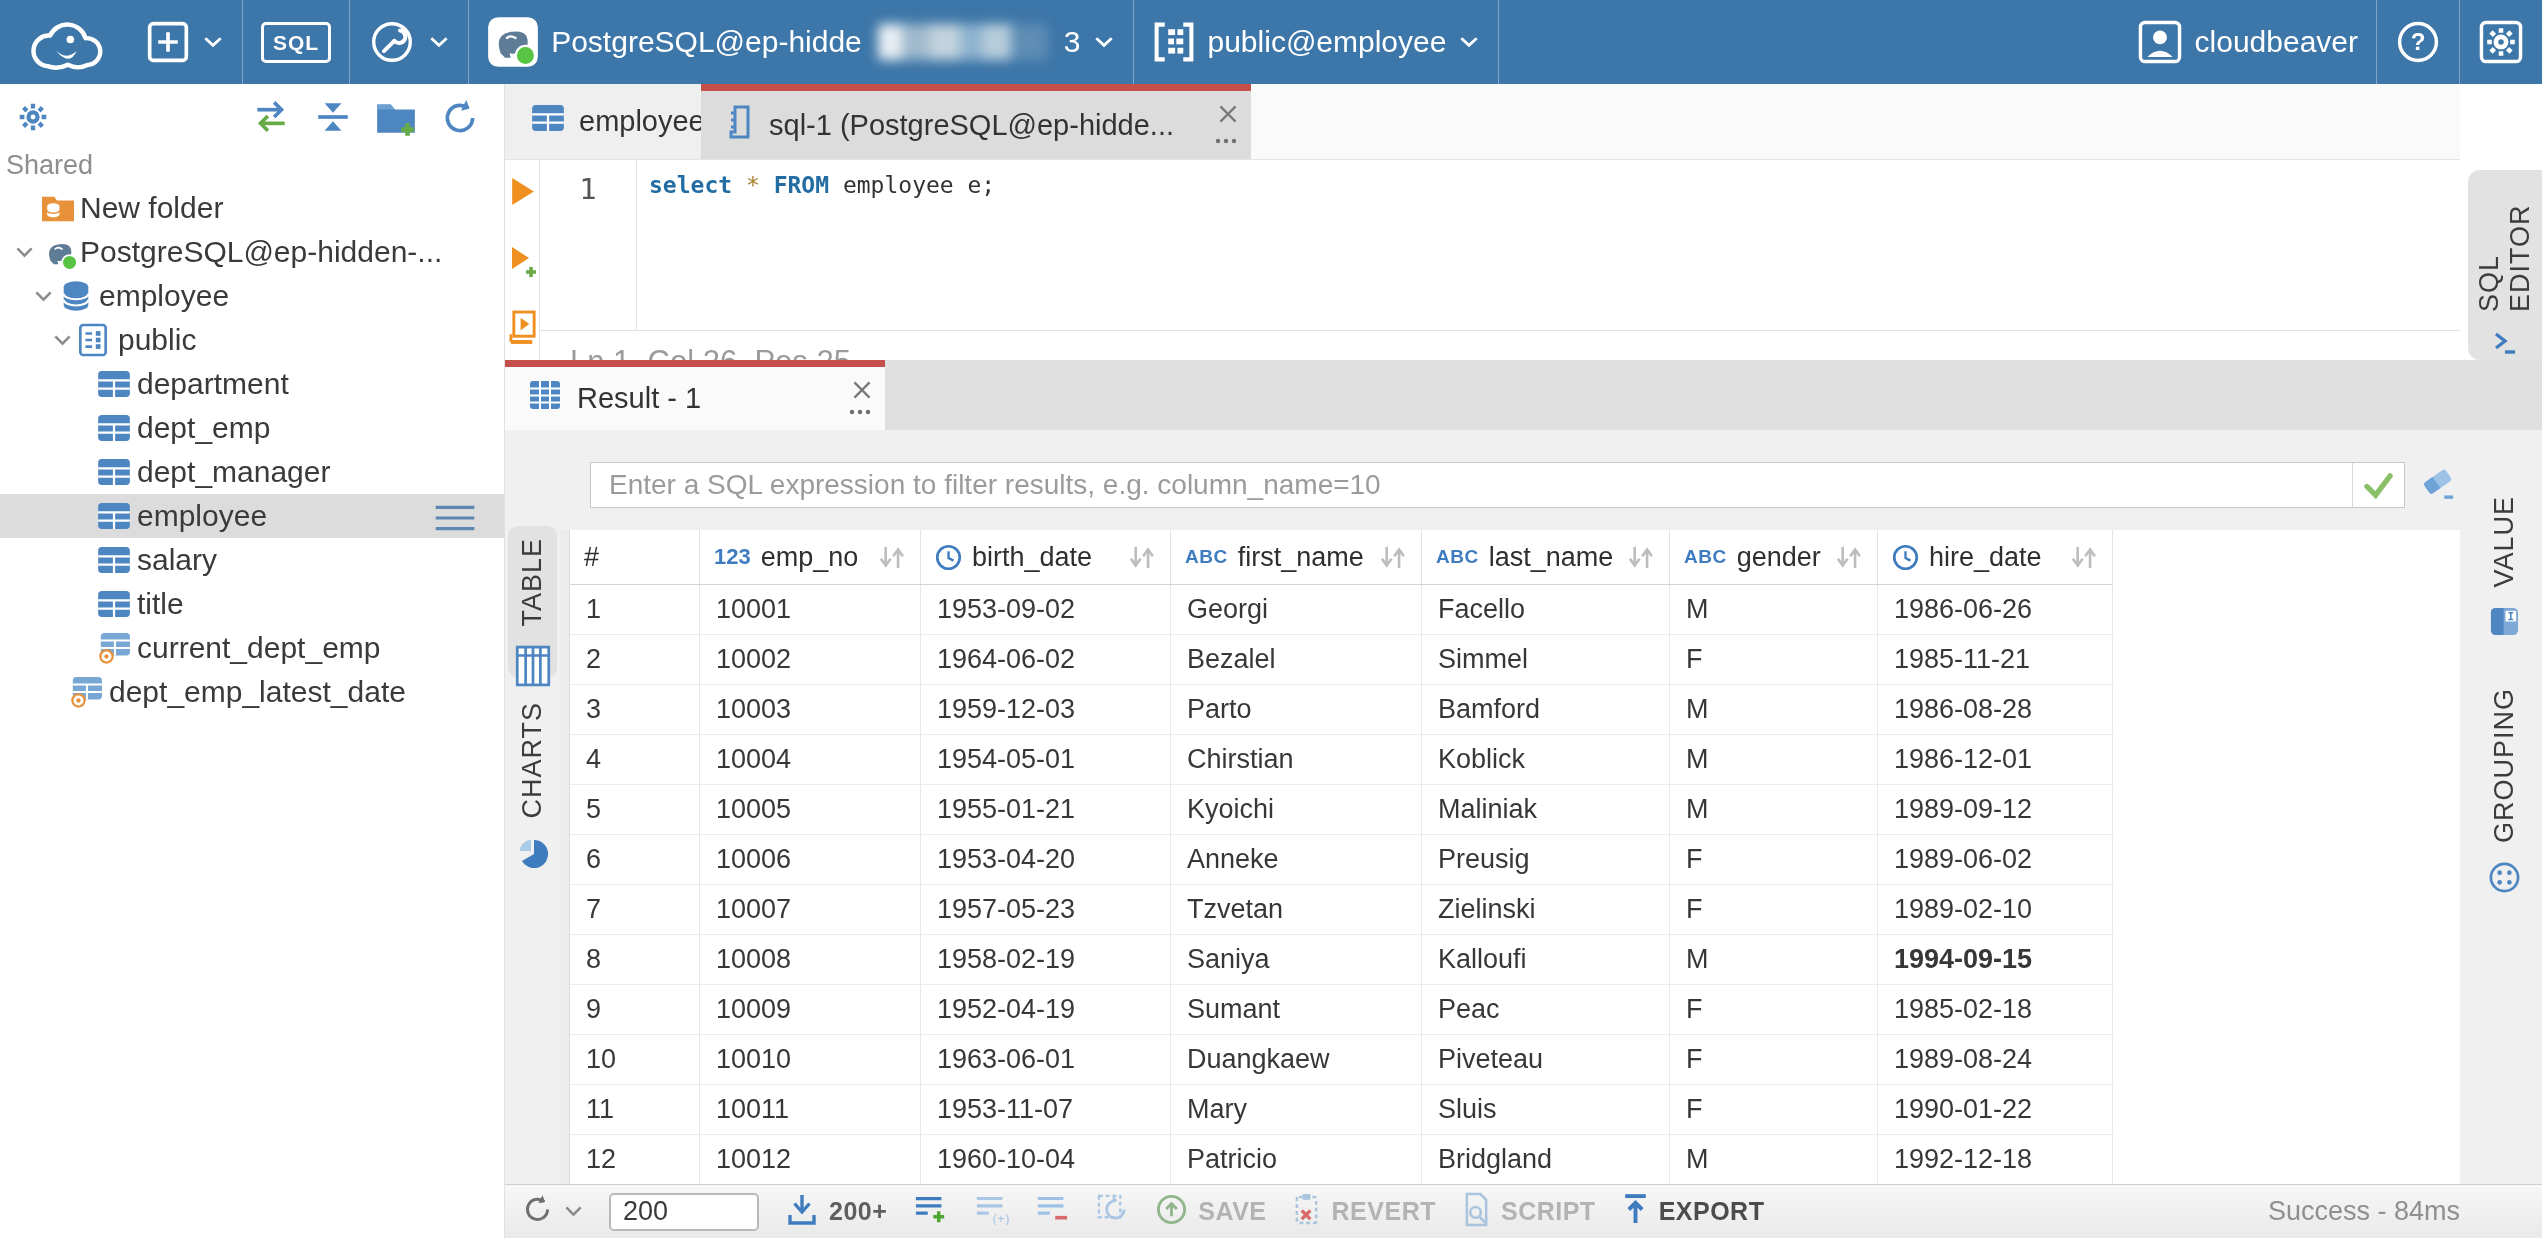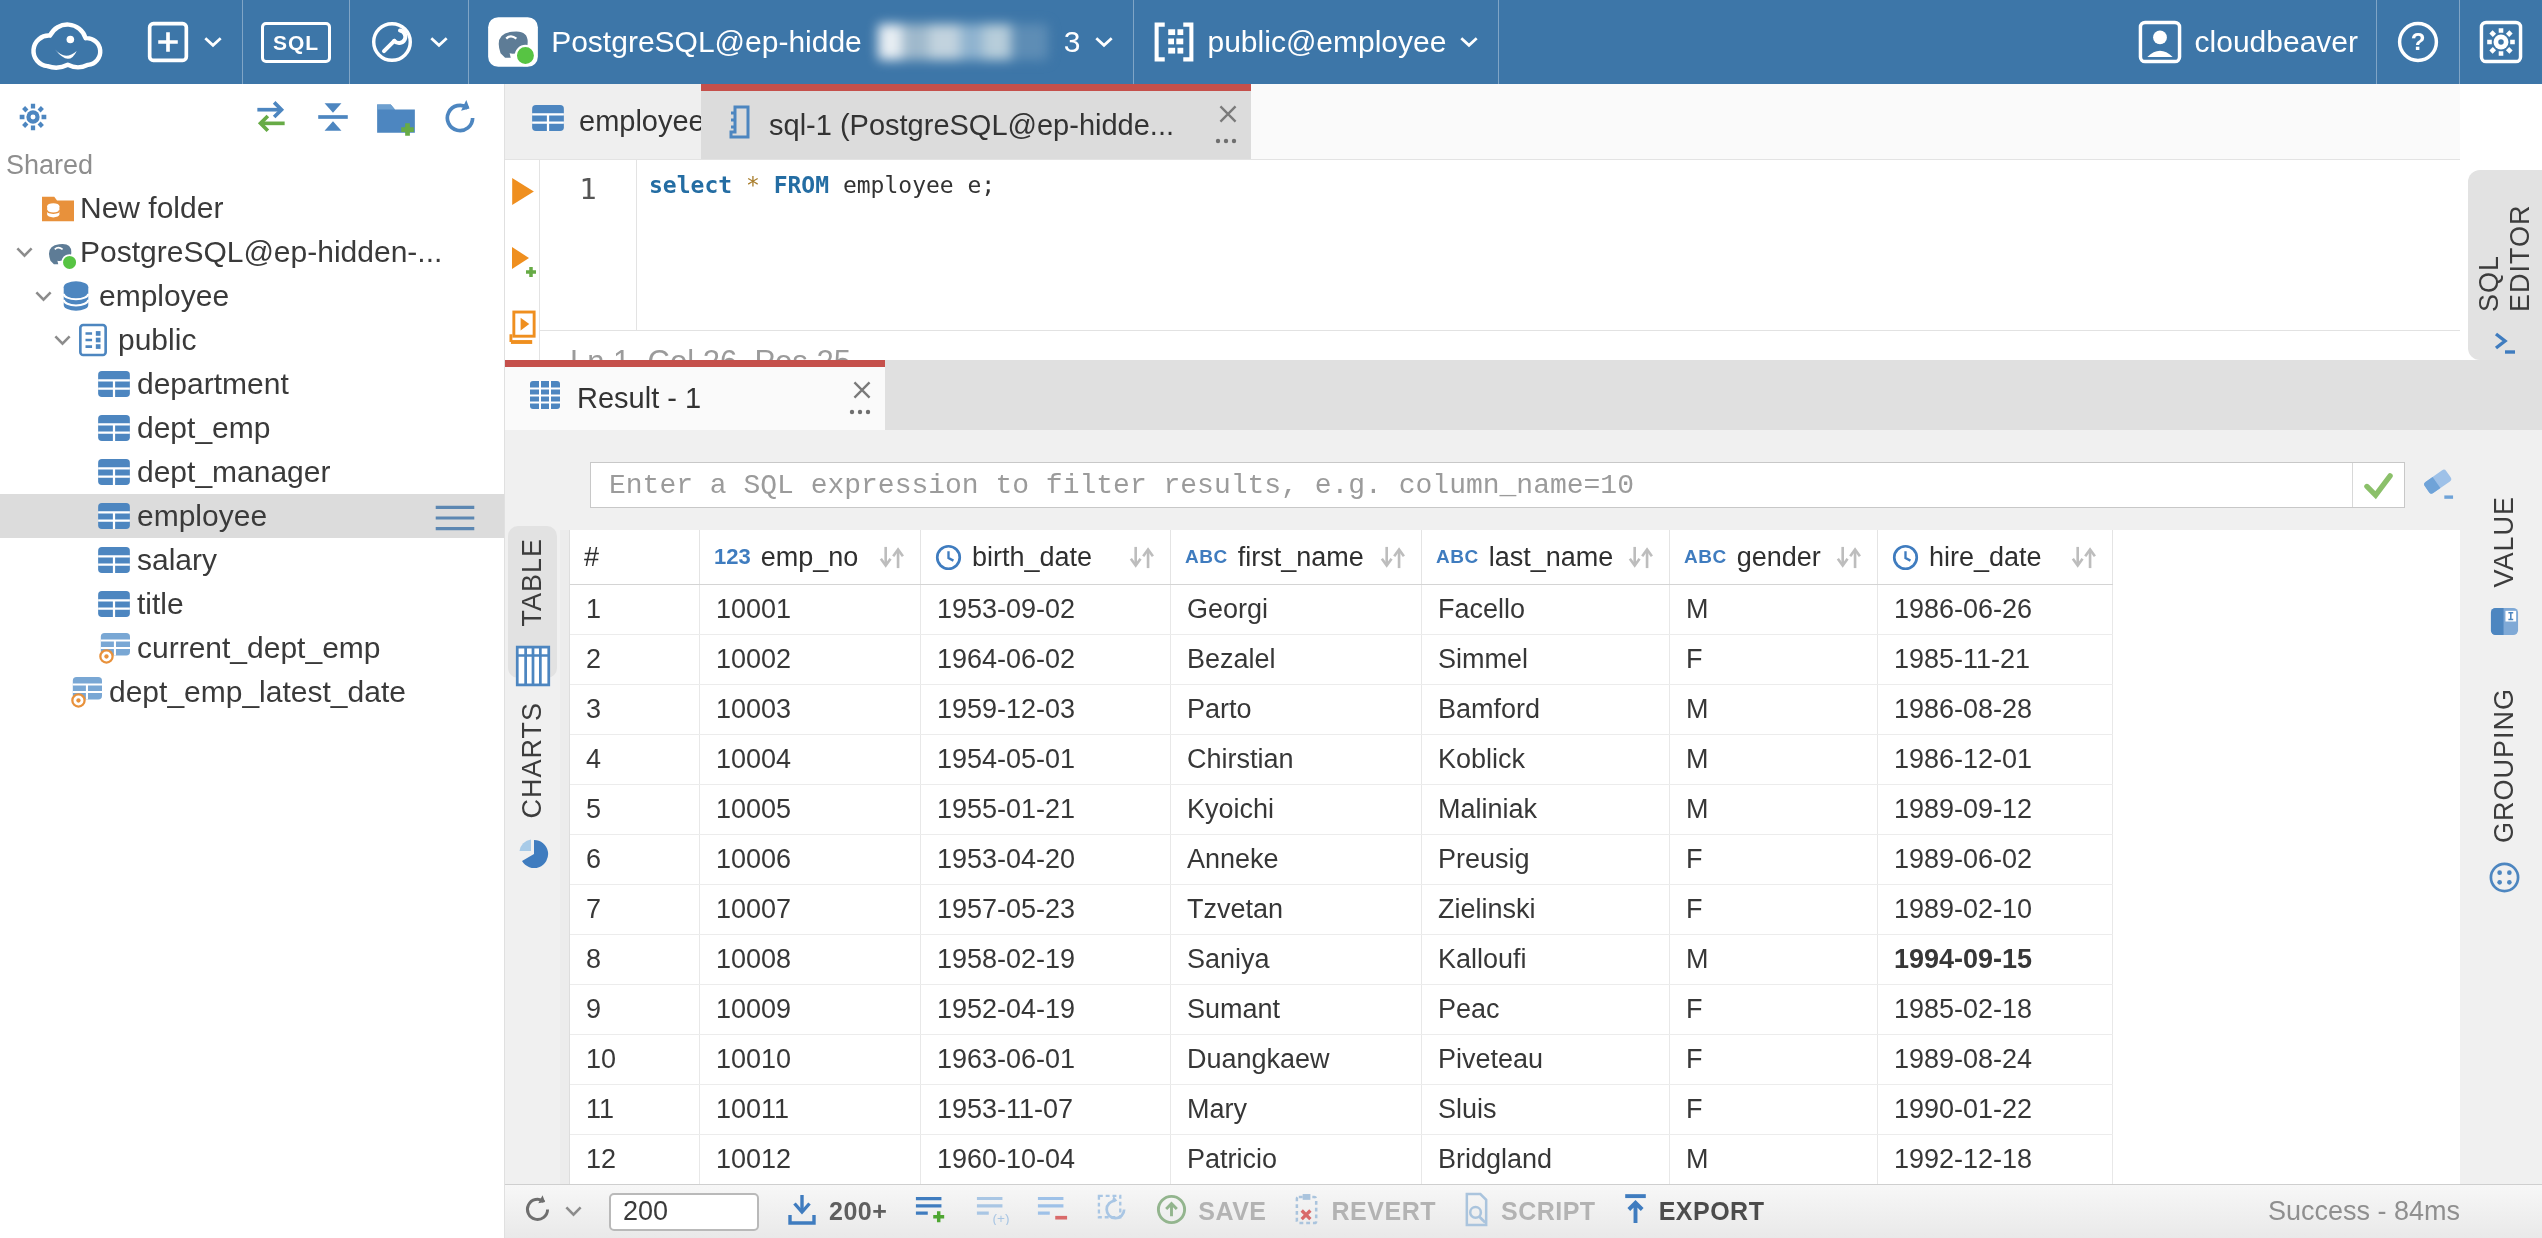--- a/index.html
+++ b/index.html
@@ -86,21 +86,21 @@
   .vt-sqled { right:0; top:86px; left:8px; height:190px; background:#e2e2e2; border-radius:12px 0 0 12px; padding-top:14px; position:absolute; }
   .rail-right { position:absolute; right:0; top:430px; width:82px; height:754px; background:#f0f0f0; }
   .vt-value { left:20px; top:66px; width:49px; height:182px; position:absolute; }
   .vt-grouping { left:20px; top:258px; width:49px; height:220px; position:absolute; }
 
   
   .filterbar { position:absolute; left:560px; top:430px; width:1900px; height:100px; background:#f0f0f0; }
   .filter-input-wrap { position:absolute; left:30px; top:32px; width:1815px; height:46px; background:#fff;
                        border:1px solid #c8c8c8; display:flex; align-items:center; }
   .filter-input { flex:1; border:none; outline:none; font-size:28px; color:#0c4a6e; padding:0 18px;
-                  font-family:Liberation Mono, monospace; background:transparent; height:100%; }
+                  font-family:Liberation Sans, sans-serif; background:transparent; height:100%; }
   .filter-input::placeholder { color:#9b9b9b; }
   .filter-apply { width:52px; height:100%; border-left:1px solid #d8d8d8; display:flex; align-items:center;
                   justify-content:center; cursor:pointer; }
   .filter-erase { position:absolute; left:1860px; top:38px; cursor:pointer; }
 
   
   .gridwrap { position:absolute; left:560px; top:530px; width:1900px; height:654px; background:#fff; overflow:hidden; }
   .gstrip { position:absolute; left:0; top:0; width:10px; height:100%; background:#ececec; border-right:1px solid #ddd; }
   .ghead { position:absolute; left:10px; top:0; display:flex; height:55px; border-bottom:1px solid #d4d4d4; }
   .hcell { display:flex; align-items:center; gap:10px; padding:0 14px; border-right:1px solid #e4e4e4;

